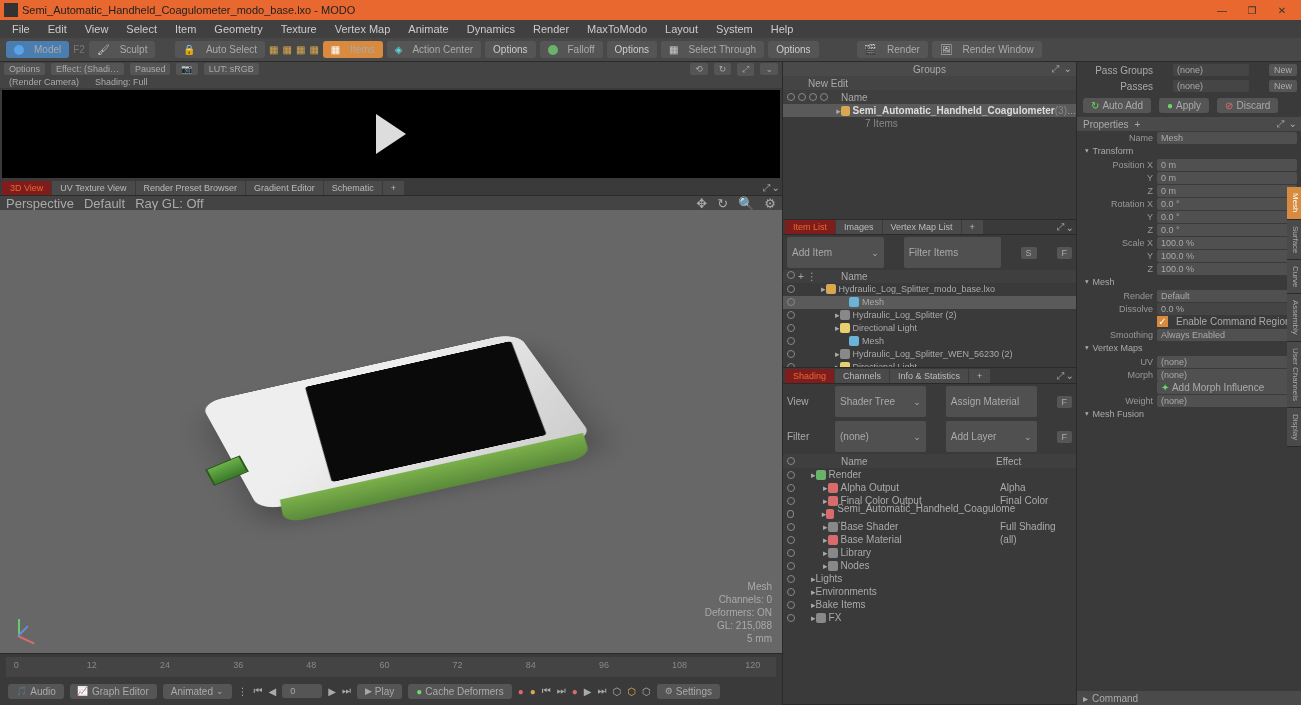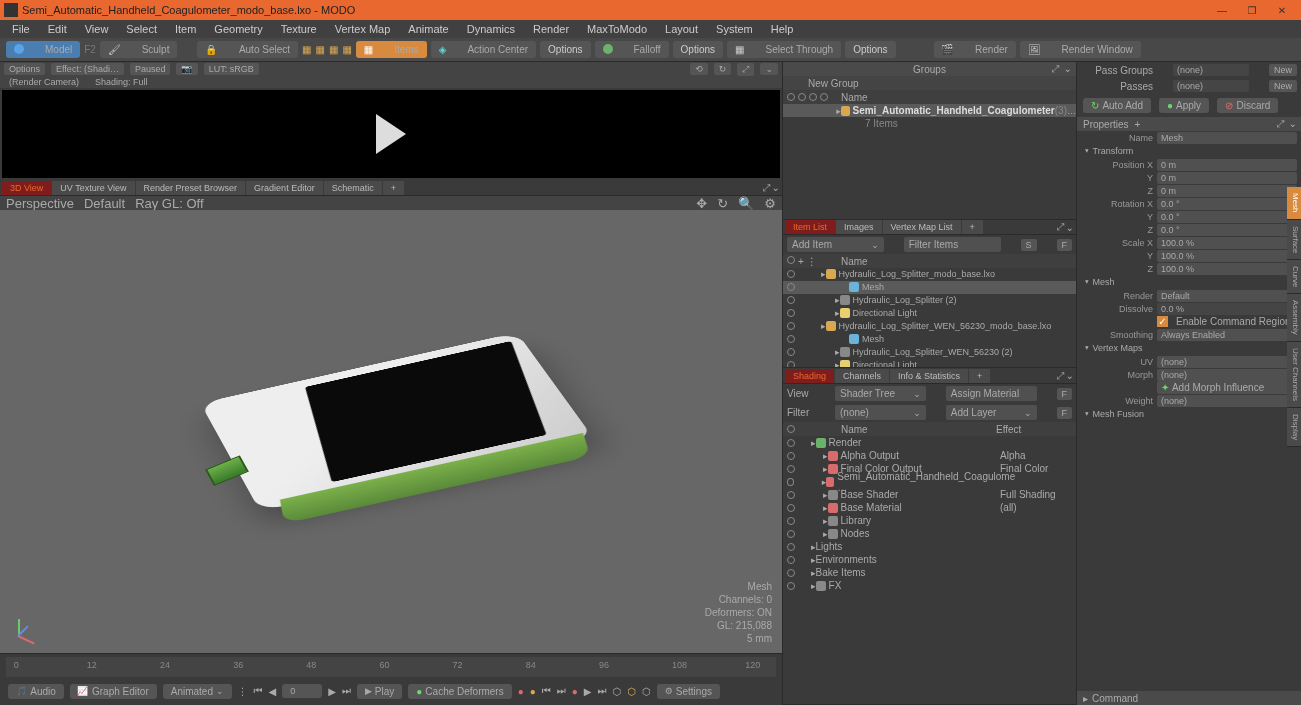--- a/index.html
+++ b/index.html
@@ -4,21 +4,21 @@
 <style>
 *{box-sizing:border-box;margin:0;padding:0;font-family:Tahoma,Arial,sans-serif;font-size:10px;color:#aaa;user-select:none}
 body{background:#3d3d3d;width:1301px;height:705px;overflow:hidden;display:flex;flex-direction:column}
 .titlebar{height:20px;background:#e8682f;display:flex;align-items:center;padding:0 4px}
 .titlebar .icon{width:14px;height:14px;background:#333;margin-right:4px}
 .titlebar .title{color:#222;font-size:11px;flex:1}
 .titlebar .wbtn{width:30px;height:20px;display:flex;align-items:center;justify-content:center;color:#333}
 .menubar{height:18px;background:#404040;display:flex;align-items:center;padding:0 4px;gap:2px}
 .menubar span{padding:2px 8px;color:#ccc;font-size:11px}
 .toolbar{height:24px;background:#484848;display:flex;align-items:center;padding:0 6px;gap:4px;border-bottom:1px solid #2a2a2a}
-.tbtn{padding:3px 8px;background:#555;border-radius:3px;color:#ccc;display:flex;gap:21px}
+.tbtn{padding:3px 8px;background:#555;border-radius:3px;color:#ccc;display:flex;align-items:center;gap:10px}
 .tbtn.blue{background:#4a7db0}
 .tbtn.orange{background:#d88a3f;color:#fff}
 .dot{width:10px;height:10px;border-radius:50%;display:inline-block}
 .dot.blue{background:#5aa3e6}
 .dot.green{background:#6bb36b}
 .maingrid{flex:1;display:grid;grid-template-columns:782px 294px 225px;overflow:hidden}
 .leftcol{display:flex;flex-direction:column;background:#3a3a3a}
 .renderprev{height:88px;background:#000;position:relative;margin:2px}
 .renderbar{height:14px;background:#444;display:flex;align-items:center;padding:0 4px;gap:6px}
 .renderbar span{padding:1px 5px;background:#555;border-radius:2px;font-size:9px}
@@ -56,21 +56,21 @@
 .treerow.sel{background:#5a5a5a}
 .treerow .ind{display:inline-block}
 .ico{width:10px;height:10px;display:inline-block;margin-right:3px;border-radius:2px}
 .ico.scene{background:#d8a850}
 .ico.mesh{background:#6bb3d8}
 .ico.light{background:#e8d070}
 .ico.mat{background:#d86b6b}
 .ico.grn{background:#6bb36b}
 .ico.folder{background:#888}
 .smallbtn{padding:1px 5px;background:#555;border-radius:2px;font-size:9px}
-.dropdown{flex:1;background:#505050;padding:2px 5px;font-size:9px;border-radius:2px;display:flex;justify-content:space-between;align-items:center}
+.dropdown{flex:1;background:#505050;padding:10px 5px;font-size:9px;border-radius:2px;display:flex;justify-content:space-between;align-items:center}
 .flexrow{display:flex;align-items:center;gap:20px;padding:2px 4px}
 .rightcol{display:flex;flex-direction:column;background:#3a3a3a;border-left:1px solid #2a2a2a}
 .proprow{display:flex;align-items:center;height:13px;padding:0 4px;gap:4px}
 .proprow label{width:72px;text-align:right;font-size:9px;color:#999}
 .propval{flex:1;background:#505050;padding:1px 4px;font-size:9px;border-radius:2px}
 .propval.dk{background:#454545}
 .sectlbl{font-size:9px;color:#aaa;padding:2px 8px;display:flex;align-items:center;gap:4px}
 .sectlbl::before{content:"▸";font-size:7px;transform:rotate(90deg);display:inline-block}
 .hdrbtn{padding:2px 8px;background:#555;border-radius:3px;font-size:9px;display:flex;align-items:center;gap:3px}
 .vtabs{position:absolute;right:0;top:125px;width:14px;display:flex;flex-direction:column}
@@ -248,21 +248,21 @@
   <div class="midcol">
     <div class="panel" style="height:158px">
       <div class="panelhdr">
           <span style="margin:0 auto">Groups</span>
           <div class="hctrls">
             <span>⤢</span>
             <span>⌄</span>
           </div>
         </div>
       <div class="panelsub">
-          <span>New Group</span>
+          <span>New Edit</span>
         </div>
       <div class="treehead">
           <div class="col1">
             <span class="eye"></span>
             <span class="eye"></span>
             <span class="eye"></span>
             <span class="eye"></span>
           </div>
           <div class="colname">Name</div>
         </div>
@@ -296,21 +296,20 @@
             <span>+</span>
             <span>⋮</span>
           </div>
           <div class="colname">Name</div>
         </div>
       <div id="itemrows" style="overflow:hidden">
           <div class="treerow"><span class="eye" style="margin-right:26px"></span>▸ <span class="ico scene"></span>Hydraulic_Log_Splitter_modo_base.lxo</div>
           <div class="treerow sel"><span class="eye" style="margin-right:54px"></span><span class="ico mesh"></span>Mesh</div>
           <div class="treerow"><span class="eye" style="margin-right:40px"></span>▸ <span class="ico folder"></span>Hydraulic_Log_Splitter (2)</div>
           <div class="treerow"><span class="eye" style="margin-right:40px"></span>▸ <span class="ico light"></span>Directional Light</div>
-          <div class="treerow"><span class="eye" style="margin-right:26px"></span>▸ <span class="ico scene"></span>Hydraulic_Log_Splitter_WEN_56230_modo_base.lxo</div>
           <div class="treerow"><span class="eye" style="margin-right:54px"></span><span class="ico mesh"></span>Mesh</div>
           <div class="treerow"><span class="eye" style="margin-right:40px"></span>▸ <span class="ico folder"></span>Hydraulic_Log_Splitter_WEN_56230 (2)</div>
           <div class="treerow"><span class="eye" style="margin-right:40px"></span>▸ <span class="ico light"></span>Directional Light</div>
         </div>
     </div>
     <div class="panel" style="flex:1">
       <div class="tabrow" id="shadetabs">
           <div class="tab active">Shading</div>
           <div class="tab">Channels</div>
           <div class="tab">Info &amp; Statistics</div>

